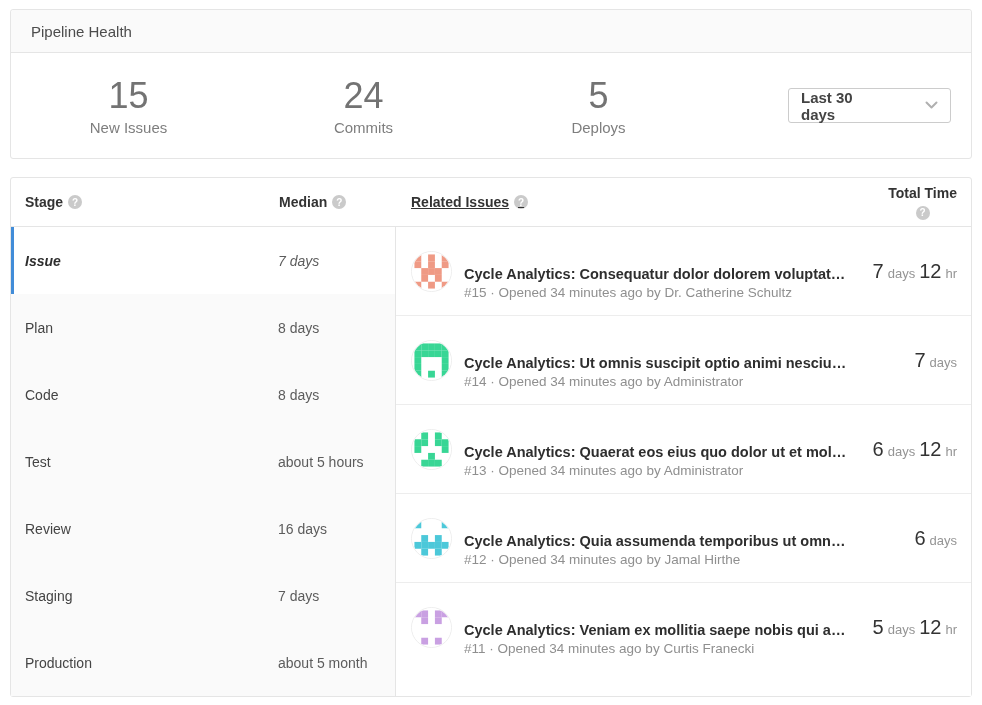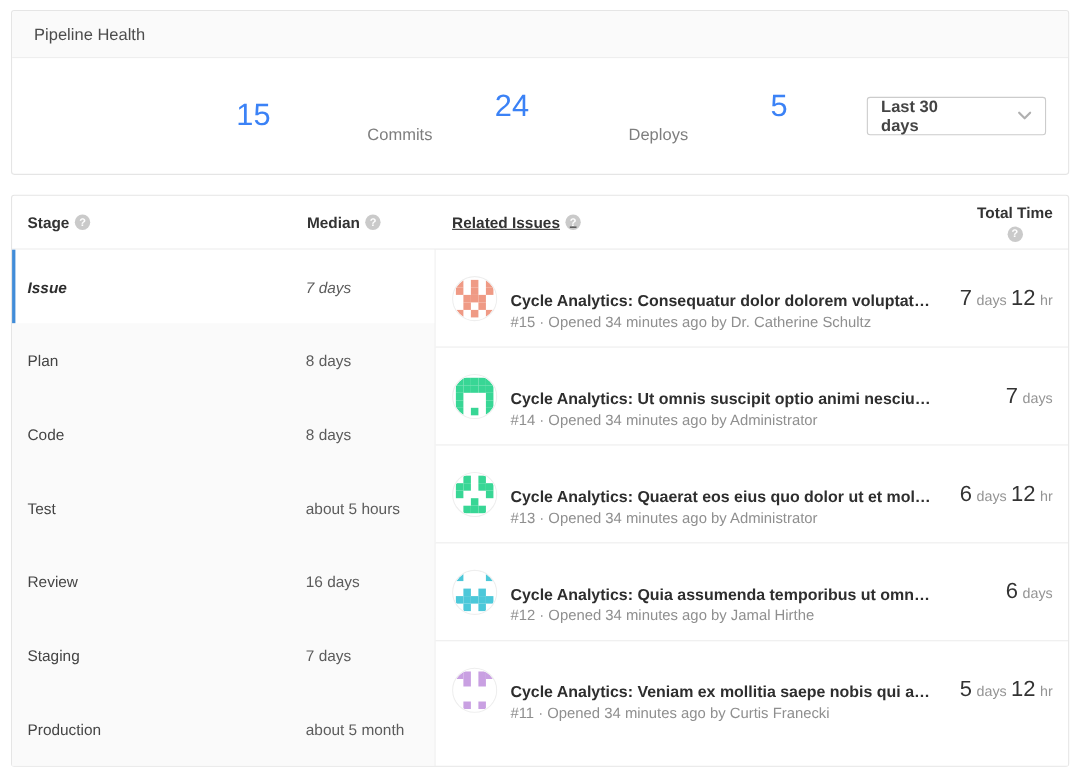--- a/index.html
+++ b/index.html
@@ -24,21 +24,21 @@
     background: #fafafa;
     border-bottom: 1px solid #e5e5e5;
     border-radius: 3px 3px 0 0;
     height: 43px;
     display: flex; align-items: center;
     padding: 0 20px;
     font-size: 15px; color: #4c4c4c;
   }
   .stats-row { display: flex; align-items: center; height: 105px; }
   .stat { flex: 1; text-align: center; }
-  .stat-value { font-size: 28px; color: #3b82f6; line-height: 1.15; text-align: right; }
+  .stat-value { font-size: 36px; color: #737373; line-height: 1.15; }
   .stat-label { font-size: 15px; color: #7e7e7e; margin-top: 2px; }
   .stat-dropdown-cell { flex: 1; display: flex; justify-content: flex-end; padding-right: 20px; }
   .dropdown {
     width: 163px; height: 35px;
     border: 1px solid #ccc; border-radius: 3px;
     background: #fff;
     display: flex; align-items: center; justify-content: space-between;
     padding: 0 12px;
     font-size: 15px; font-weight: 600; color: #444;
     cursor: pointer;
@@ -124,20 +124,21 @@
 <div class="page">
 
   <div class="card">
     <div class="card-header">
       <span>Pipeline Health</span>
     </div>
     <div class="stats-row" id="stats-row">
 
   <div class="stat">
     <div class="stat-value">15</div>
+    <div class="stat-label">New Issues</div>
   </div>
 
   <div class="stat">
     <div class="stat-value">24</div>
     <div class="stat-label">Commits</div>
   </div>
 
   <div class="stat">
     <div class="stat-value">5</div>
     <div class="stat-label">Deploys</div>

